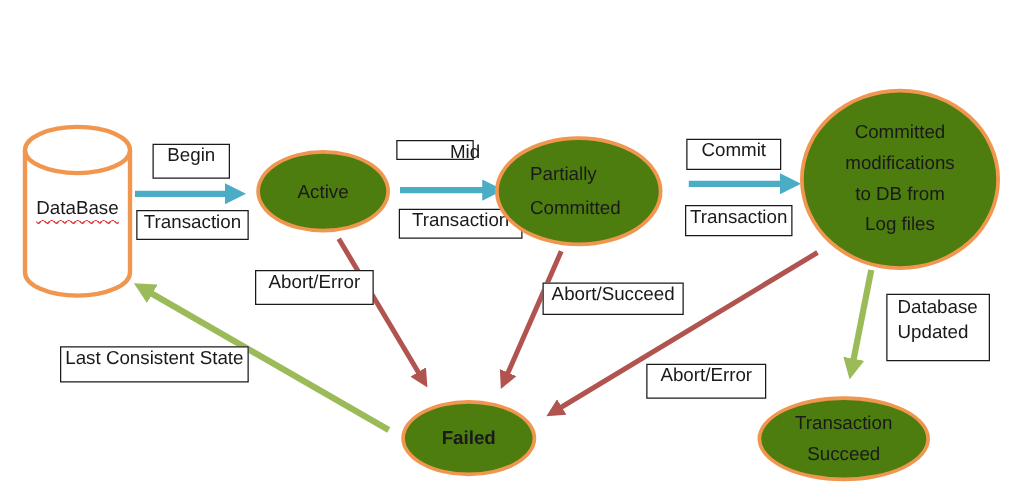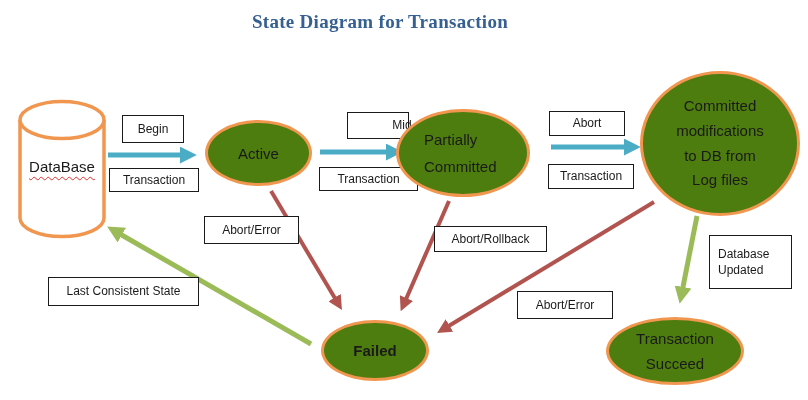--- a/index.html
+++ b/index.html
@@ -8,32 +8,32 @@
     font-family:"Liberation Sans",sans-serif;color:#1a1a1a;overflow:hidden;
   }
   .title{
     position:absolute;left:380px;top:11px;transform:translateX(-50%);
     font-family:"Liberation Serif",serif;font-weight:bold;font-size:19px;
     color:#376092;white-space:nowrap;letter-spacing:.3px;
   }
   svg.layer{position:absolute;left:0;top:0;}
   .lblbox{
     position:absolute;background:#fff;border:1px solid #1a1a1a;
-    display:flex;align-items:center;justify-content:center;
-    font-size:12px;line-height:1.2;box-sizing:border-box;white-space:nowrap;
+    display:flex;align-items:flex-start;justify-content:center;
+    font-size:15px;line-height:1.2;box-sizing:border-box;white-space:nowrap;
   }
   .ellipse{
     position:absolute;border:3px solid #F0964F;border-radius:50%;
     background:#4d7c0f;display:flex;align-items:center;justify-content:center;
     font-size:15px;text-align:center;box-sizing:border-box;
   }
   .pre{white-space:pre-line;}
   .box-begin{left:122px;top:115px;width:62px;height:28px;}
   .box-transaction1{left:109px;top:168px;width:90px;height:24px;}
-  .box-mid{left:347px;top:112px;width:62px;height:27px;padding-left:48px;}
+  .box-mid{left:317px;top:112px;width:62px;height:16px;padding-left:48px;}
   .box-transaction2{left:319px;top:167px;width:99px;height:24px;}
   .box-commit{left:549px;top:111px;width:76px;height:25px;}
   .box-transaction3{left:548px;top:164px;width:86px;height:25px;}
   .box-abort-error-1{left:204px;top:216px;width:95px;height:28px;}
   .box-abort-rollback{left:434px;top:226px;width:113px;height:26px;}
   .box-abort-error-2{left:517px;top:291px;width:96px;height:28px;}
   .box-db-updated{left:709px;top:235px;width:83px;height:54px;
     justify-content:flex-start;padding-left:8px;line-height:1.35;text-align:left;}
   .box-last-consistent{left:48px;top:277px;width:151px;height:29px;}
   .el-active{left:205px;top:120px;width:107px;height:66px;}
@@ -48,21 +48,20 @@
   }
   .db-label span{
     text-decoration:underline wavy #e03030 1px;text-underline-offset:4px;
   }
 </style>
 </head>
 <body>
 
 <div class="canvas">
 
-  <div class="title">State Diagram for Transaction</div>
 
   <svg class="layer" width="808" height="400" viewBox="0 0 808 400">
     <defs>
       <marker id="headBlue" viewBox="0 0 10 10" refX="6" refY="5" markerWidth="3.4" markerHeight="3.4" orient="auto">
         <path d="M0,0 L10,5 L0,10 Z" fill="#4BACC6"></path>
       </marker>
       <marker id="headRed" viewBox="0 0 10 10" refX="6" refY="5" markerWidth="3.6" markerHeight="3.6" orient="auto">
         <path d="M0,0 L10,5 L0,10 Z" fill="#B15450"></path>
       </marker>
       <marker id="headGreen" viewBox="0 0 10 10" refX="6" refY="5" markerWidth="3.4" markerHeight="3.4" orient="auto">
@@ -93,30 +92,30 @@
   <div class="lblbox box-transaction1">
     <span>Transaction</span>
   </div>
   <div class="lblbox box-mid">
     <span>Mid</span>
   </div>
   <div class="lblbox box-transaction2">
     <span>Transaction</span>
   </div>
   <div class="lblbox box-commit">
-    <span>Abort</span>
+    <span>Commit</span>
   </div>
   <div class="lblbox box-transaction3">
     <span>Transaction</span>
   </div>
   <div class="lblbox box-abort-error-1">
     <span>Abort/Error</span>
   </div>
   <div class="lblbox box-abort-rollback">
-    <span>Abort/Rollback</span>
+    <span>Abort/Succeed</span>
   </div>
   <div class="lblbox box-abort-error-2">
     <span>Abort/Error</span>
   </div>
   <div class="lblbox box-db-updated pre">
     <span class="pre">Database
 Updated</span>
   </div>
   <div class="lblbox box-last-consistent">
     <span>Last Consistent State</span>

